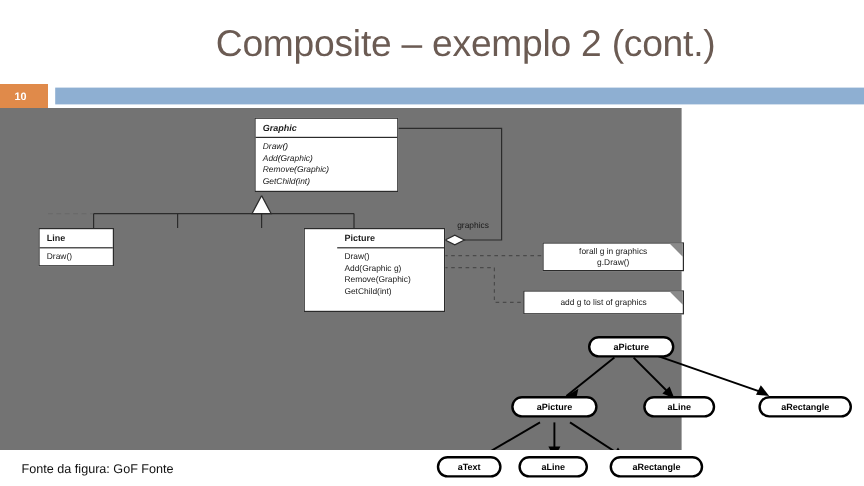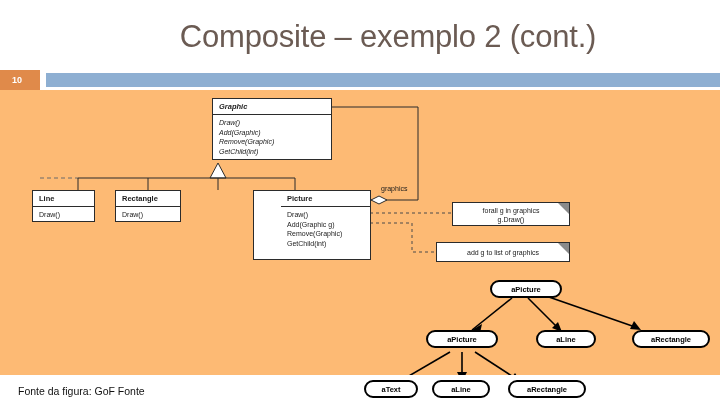--- a/index.html
+++ b/index.html
@@ -53,23 +53,23 @@
     width: 674px;
     height: 14px;
     background: #8eafd2;
   }
 
   
   #figure {
     position: absolute;
     left: 0;
     top: 90px;
-    width: 720px;
+    width: 568px;
     height: 285px;
-    background: #fdba74;
+    background: #737373;
   }
 
   
   .uml-box {
     position: absolute;
     border: 1px solid #2b2b2b;
     background: #ffffff;
     box-sizing: border-box;
   }
   .uml-title {
@@ -203,26 +203,20 @@
     </div>
   </div>
 
   <div class="uml-box" style="left:32px; top:100px; width:63px; height:32px;">
     <div class="uml-title">Line</div>
     <div class="uml-ops">
       <div>Draw()</div>
     </div>
   </div>
 
-  <div class="uml-box" style="left:115px; top:100px; width:66px; height:32px;">
-    <div class="uml-title">Rectangle</div>
-    <div class="uml-ops">
-      <div>Draw()</div>
-    </div>
-  </div>
 
 
   <div class="uml-box" style="left:253px; top:100px; width:118px; height:70px;padding-left:27px;">
     <div class="uml-title">Picture</div>
     <div class="uml-ops">
       <div>Draw()</div>
       <div>Add(Graphic g)</div>
       <div>Remove(Graphic)</div>
       <div>GetChild(int)</div>
     </div>

